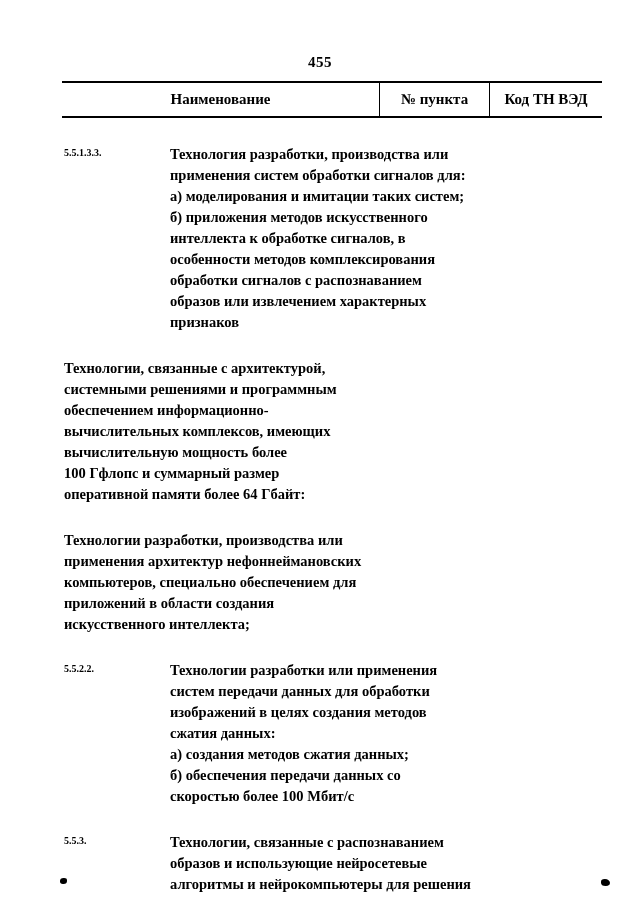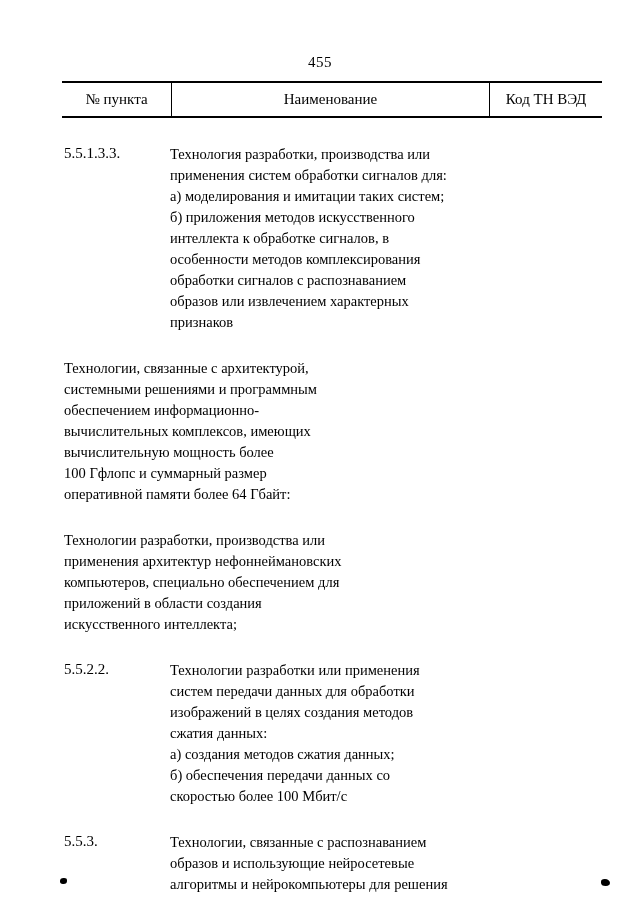--- a/index.html
+++ b/index.html
@@ -8,20 +8,21 @@
     background: #ffffff;
   }
   .page {
     position: relative;
     width: 640px;
     height: 900px;
     background: #ffffff;
     font-family: "Liberation Serif", "DejaVu Serif", serif;
     color: #000000;
     overflow: hidden;
+    font-weight: bold;
   }
   .page-number {
     text-align: center;
     padding-top: 54px;
     font-size: 15px;
     letter-spacing: 0.5px;
   }
   .header-table {
     display: flex;
     margin: 10px 38px 0 62px;
@@ -49,21 +50,21 @@
   .entries {
     margin: 26px 40px 0 64px;
   }
   .entry {
     display: flex;
     margin-bottom: 25px;
   }
   .entry-id {
     width: 106px;
     flex: 0 0 106px;
-    font-size: 15px;
+    font-size: 10px;
     line-height: 18.5px;
   }
   .entry-text {
     flex: 1;
     max-width: 350px;
     font-size: 14.5px;
     line-height: 21px;
     white-space: pre-line;
   }
   .scan-artifact {
@@ -86,22 +87,22 @@
   }
 </style>
 </head>
 <body>
 
 <div class="page">
 
   <div class="page-number">455</div>
 
   <div class="header-table">
+    <div class="header-cell hc-name">Наименование</div>
     <div class="header-cell hc-num">№ пункта</div>
-    <div class="header-cell hc-name">Наименование</div>
     <div class="header-cell hc-code">Код ТН ВЭД</div>
   </div>
 
   <div class="entries">
 
     <div class="entry">
       <div class="entry-id">5.5.1.3.3.</div>
       <div class="entry-text">Технология разработки, производства или
 применения систем обработки сигналов для:
 а) моделирования и имитации таких систем;

